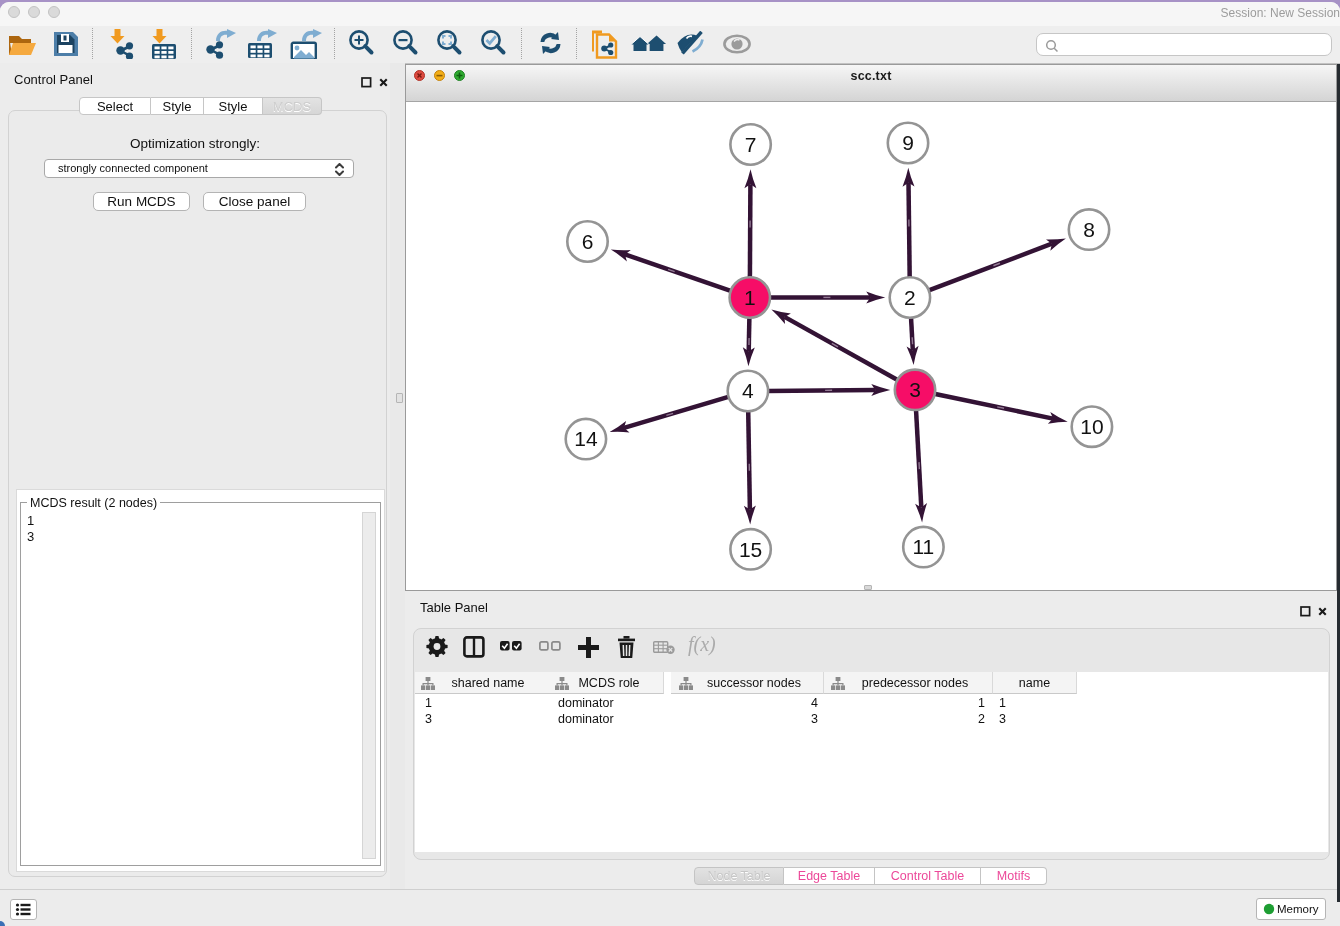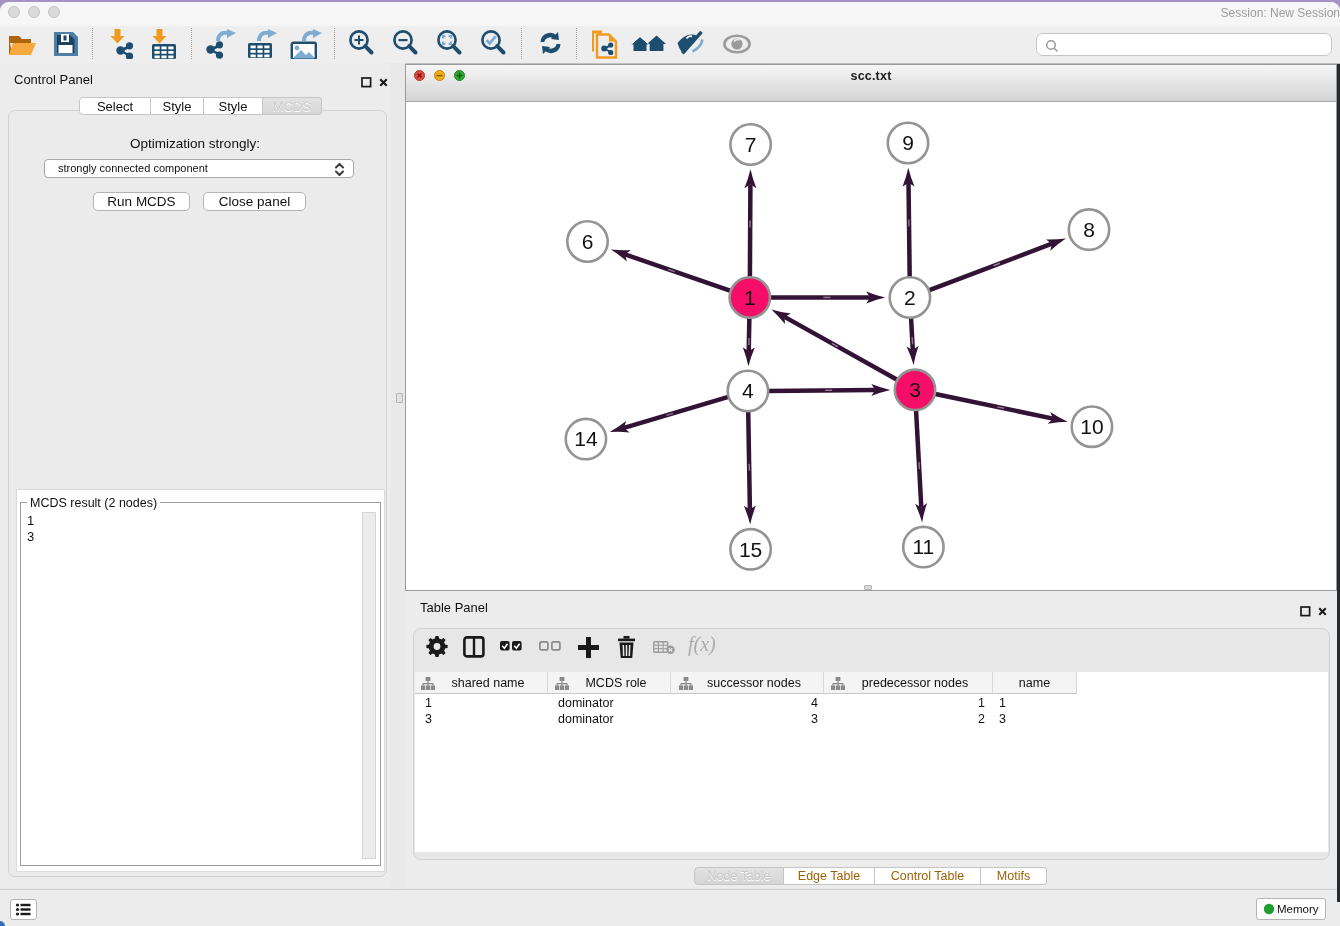--- a/index.html
+++ b/index.html
@@ -30,21 +30,21 @@
 .nettitle{position:absolute;left:0;top:0;width:100%;height:37px;background:linear-gradient(#f6f6f6,#d4d4d4);border-bottom:1px solid #a5a5a5}
 .nt-text{position:absolute;width:100%;text-align:center;top:4px;font-size:12.5px;font-weight:bold;color:#1a1a1a;letter-spacing:0.2px}
 .mac{position:absolute;top:5px;width:11px;height:11px;border-radius:50%}
 .tp{position:absolute;left:405px;top:591px;width:935px;height:300px;background:#ececec}
 .tphead{position:absolute;left:15px;top:9px;font-size:13px;color:#111}
 .tpbox{position:absolute;left:8px;top:37px;width:917px;height:232px;background:#e7e7e7;border:1px solid #d2d2d2;border-radius:8px}
 .tbl{position:absolute;left:2px;top:44px;right:2px;bottom:8px;background:#fff}
 .th{position:absolute;top:81px;height:22px;background:#f4f4f4;border-right:1px solid #d9d9d9;border-bottom:1px solid #c9c9c9;font-size:12.5px;color:#111;text-align:center;line-height:22px}
 .td{position:absolute;font-size:12.5px;color:#111;height:16px;line-height:16px}
 .btabs{position:absolute;left:694px;top:867px;height:18px;display:flex}
-.btab{background:#fff;border:1px solid #c4c4c4;border-left:none;font-size:12.5px;color:#a16207;display:flex;align-items:center;justify-content:center;height:18px}
+.btab{background:#fff;border:1px solid #c4c4c4;border-left:none;font-size:12.5px;color:#ec4899;display:flex;align-items:center;justify-content:center;height:18px}
 .btab.first{border-left:1px solid #c4c4c4;border-radius:4px 0 0 4px}
 .btab.last{border-radius:0 4px 4px 0}
 .btab.sel{background:linear-gradient(#e2e2e2,#d5d5d5);color:#c6c6c6;text-shadow:0 1px 0 #fff}
 .status{position:absolute;left:0;top:889px;width:1340px;height:35px;background:#ececec;border-top:1px solid #cfcfcf}
 .sbtn{position:absolute;background:#fff;border:1px solid #b5b5b5;border-radius:3px}
 </style></head>
 <body>
 <div class="win">
  <div class="titlebar">
   <div class="tl" style="left:8px"></div>
@@ -366,21 +366,21 @@
  <div class="tphead">Table Panel</div>
  <div class="abs" style="left:895px;top:12px"><svg width="11" height="11">
         <rect x="1" y="1" width="8.6" height="8.6" fill="none" stroke="#1a1a1a" stroke-width="1.7"></rect>
       </svg></div>
  <div class="abs" style="left:912px;top:12px"><svg width="11" height="11">
         <path d="M1.5 3 L3 1.5 5.5 4 8 1.5 9.5 3 7 5.5 9.5 8 8 9.5 5.5 7 3 9.5 1.5 8 4 5.5 Z" fill="#1a1a1a"></path>
       </svg></div>
  <div class="tpbox"></div>
  <div class="tbl" style="left:10px;top:81px;width:913px;height:180px"></div>
  <div class="th" style="left:10px;width:133px;padding-left:14px">shared name</div>
-    <div class="th" style="left:143px;width:123px;padding-left:14px">MCDS role</div>
+    <div class="th" style="left:136px;width:123px;padding-left:14px">MCDS role</div>
     <div class="th" style="left:266px;width:153px;padding-left:14px">successor nodes</div>
     <div class="th" style="left:419px;width:169px;padding-left:14px">predecessor nodes</div>
     <div class="th" style="left:588px;width:84px;padding-left:0px">name</div>
  <div class="td" style="left:20px;top:104px">1</div>
     <div class="td" style="left:153px;top:104px">dominator</div>
     <div class="td" style="left:269px;top:104px;width:144px;text-align:right">4</div>
     <div class="td" style="left:421px;top:104px;width:159px;text-align:right">1</div>
     <div class="td" style="left:594px;top:104px">1</div>
     <div class="td" style="left:20px;top:120px">3</div>
     <div class="td" style="left:153px;top:120px">dominator</div>

